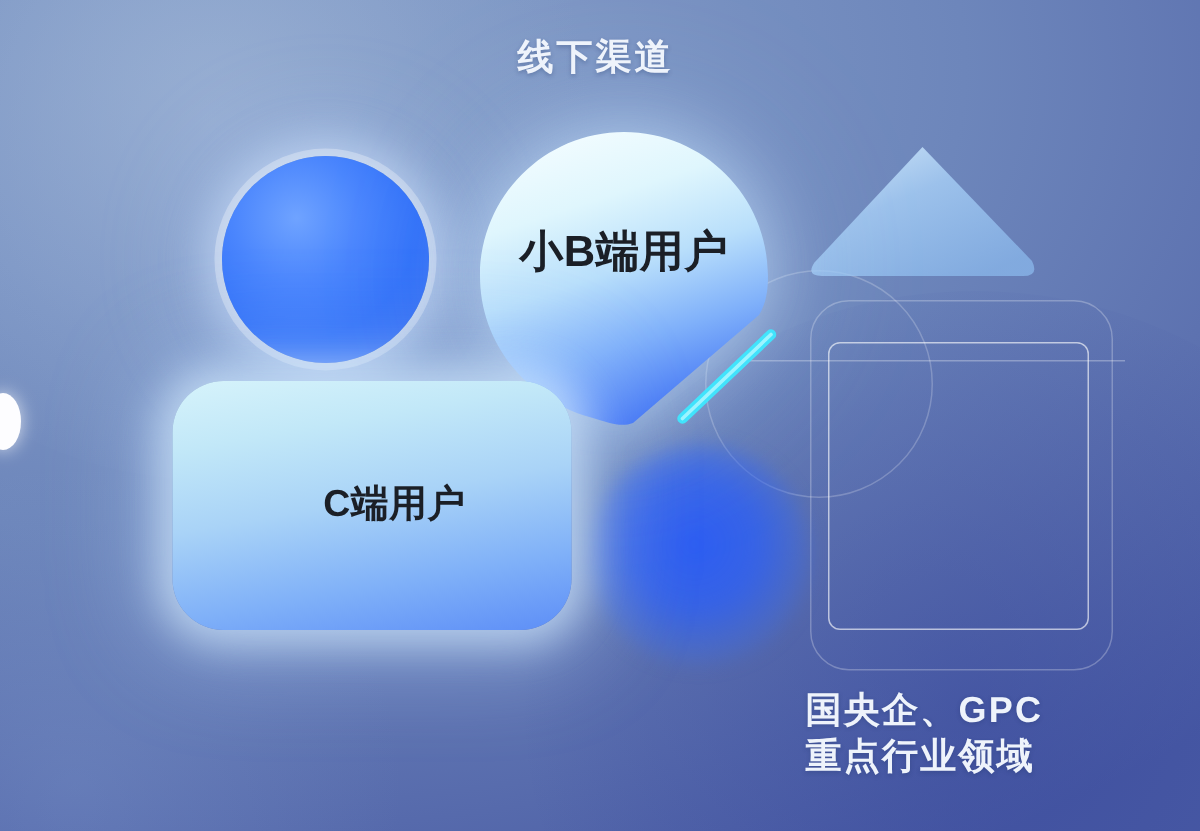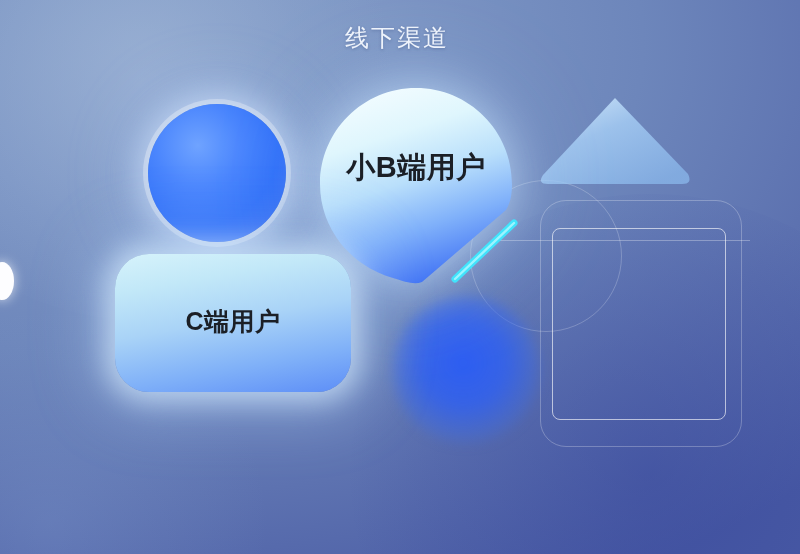--- a/index.html
+++ b/index.html
@@ -126,29 +126,30 @@
     left: 446px; top: 216px;
     width: 80px; height: 72px;
     pointer-events: none;
   }
   .cyan-stroke svg { display: block; }
 
   
   .card-rect {
     position: absolute;
     left: 115px; top: 254px;
-    width: 236px; height: 138px;
+    width: 236px; height: 166px;
     border-radius: 34px;
     background: linear-gradient(170deg, #d6f3fb 0%, #c2e8f8 22%, #a9d3f7 48%, #7fb0f8 76%, #5d8ef7 100%);
     box-shadow:
       0 0 26px 10px rgba(215,238,255,0.62),
       0 0 58px 24px rgba(185,216,255,0.34);
     display: flex;
     align-items: center;
     justify-content: center;
+    padding-left: 30px;
   }
   .card-rect-label {
     font-size: 25px;
     font-weight: 700;
     color: #1b1f26;
     letter-spacing: 0.5px;
     white-space: nowrap;
     transform: translateY(-2px);
   }
 
@@ -197,21 +198,21 @@
     border-radius: 50%;
     background: #fdfdff;
     box-shadow: 0 0 12px rgba(255,255,255,0.7);
   }
 
   
   .caption {
     position: absolute;
     color: #eef3fb;
     font-size: 24px;
-    font-weight: 400;
+    font-weight: 700;
     letter-spacing: 2px;
     white-space: nowrap;
     text-shadow: 0 1px 3px rgba(30,50,100,0.30);
   }
   .caption-offline { left: 345px; top: 22px; }
   .caption-online  { left: 163px; top: 438px; }
   .caption-gpc {
     left: 537px; top: 458px;
     line-height: 1.30;
     white-space: normal;
@@ -275,14 +276,18 @@
       <line x1="9" y1="63" x2="68" y2="7" stroke="#9df4ff" stroke-width="2.4" stroke-linecap="round"></line>
     </svg>
   </div>
 
   <div class="card-rect">
     <span class="card-rect-label">C端用户</span>
   </div>
 
 
   <div class="caption caption-offline">线下渠道</div>
+  <div class="caption caption-gpc">
+    <span>国央企、GPC</span>
+    <span>重点行业领域</span>
+  </div>
 
 </div>
 
 </body></html>

